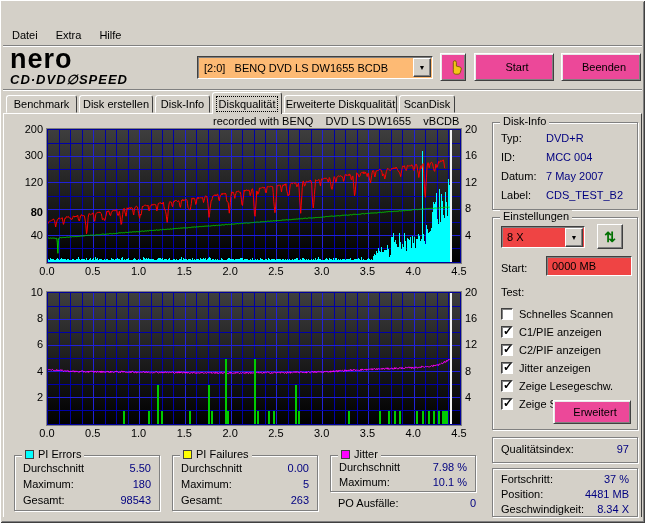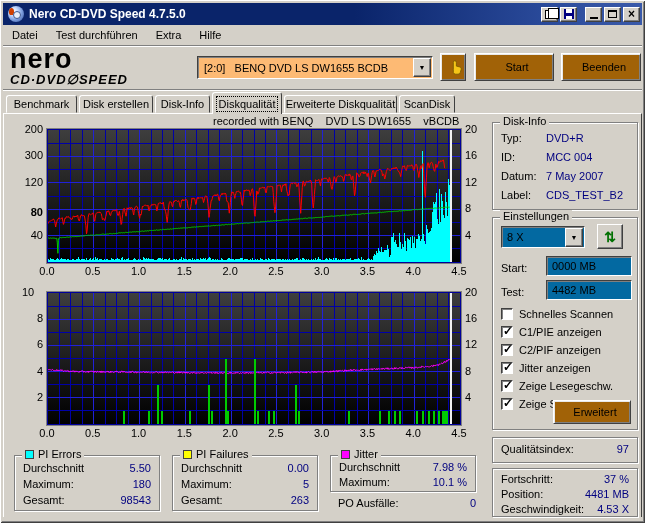--- a/index.html
+++ b/index.html
@@ -35,21 +35,21 @@
   
   .logo{position:absolute;left:10px;top:47px;width:180px;text-align:left;color:#000;}
   .logo-nero{font-weight:bold;font-size:27px;line-height:24px;letter-spacing:1px;}
   .logo-sub{font-weight:bold;font-style:italic;font-size:13px;letter-spacing:1px;margin-top:1px;}
   .combo{position:absolute;left:197px;top:56px;width:236px;height:23px;background:#fdba74;
     border:1px solid;border-color:#404040 #fff #fff #404040;box-shadow:inset 1px 1px 0 #808080;
     display:flex;align-items:center;}
   .combo-text{flex:1;padding-left:6px;white-space:pre;overflow:hidden;}
   .combo-btn{width:18px;height:19px;margin-right:1px;background:#d4d0c8;border:1px solid;border-color:#fff #404040 #404040 #fff;
     box-shadow:inset -1px -1px 0 #808080;display:flex;align-items:center;justify-content:center;font-size:7px;}
-  .btn{position:absolute;background:#a16207;border:1px solid;border-color:#ffffff #404040 #404040 #ffffff;
+  .btn{position:absolute;background:#ec4899;border:1px solid;border-color:#ffffff #404040 #404040 #ffffff;
     box-shadow:inset 1px 1px 0 #e8e8e8, inset -1px -1px 0 #808080;display:flex;align-items:center;justify-content:center;padding-left:6px;}
   .btn-eject{left:440px;top:53px;width:26px;height:28px;}
   .btn-start{left:474px;top:53px;width:80px;height:28px;}
   .btn-quit{left:561px;top:53px;width:80px;height:28px;}
   
   .tabstrip{position:absolute;left:3px;top:92px;right:3px;height:21px;}
   .tab{position:absolute;top:3px;height:18px;background:#d4d0c8;border:1px solid;border-color:#fff #404040 #d4d0c8 #fff;
     border-radius:3px 3px 0 0;display:flex;align-items:center;justify-content:center;padding:0 7px;white-space:nowrap;}
   .tab.active{top:0;height:22px;z-index:5;border-bottom:none;}
   .tab.active .tab-label{outline:1px dotted #000;padding:1px 2px;}
@@ -60,61 +60,38 @@
   .plot{position:absolute;background:linear-gradient(180deg,#3e3e3e 0%,#1a1a1a 55%,#000 100%);
     border:1px solid #00009a;box-shadow:0 0 0 1px #808080;}
   .plot svg{position:absolute;left:0;top:0;}
   .axis-label{position:absolute;font-size:11px;color:#000;white-space:nowrap;}
   
   .group{position:absolute;border:1px solid #808080;box-shadow:inset 1px 1px 0 #ffffff,1px 1px 0 #ffffff;}
   .legend{position:absolute;top:-8px;left:7px;background:#d4d0c8;padding:0 3px;display:flex;align-items:center;gap:4px;}
   .swatch{width:9px;height:9px;border:1px solid #404040;display:inline-block;}
   .srow{position:absolute;left:8px;right:8px;height:14px;display:flex;justify-content:space-between;}
   .navy{color:#000080;}
-  .field{position:absolute;background:#0369a1;border:1px solid;border-color:#404040 #fff #fff #404040;
+  .field{position:absolute;background:#ef4444;border:1px solid;border-color:#404040 #fff #fff #404040;
     box-shadow:inset 1px 1px 0 #808080;display:flex;align-items:center;padding-left:5px;}
   .cbrow{position:absolute;left:8px;display:flex;align-items:center;gap:6px;height:15px;}
   .cb{width:12px;height:12px;background:#fff;border:1px solid;border-color:#404040 #fff #fff #404040;
     box-shadow:inset 1px 1px 0 #808080;position:relative;flex:0 0 auto;}
   .cb.on::after{content:"✓";position:absolute;left:1px;top:-3px;font-size:12px;font-weight:bold;}
   .spin-btn{position:absolute;width:26px;height:25px;background:#d4d0c8;border:1px solid;border-color:#fff #404040 #404040 #fff;
     box-shadow:inset -1px -1px 0 #808080;display:flex;align-items:center;justify-content:center;
     color:#007000;font-weight:bold;font-size:14px;}
 </style>
 </head>
 <body>
 
 <div class="window" id="stage">
 
-  <div class="titlebar">
-    <div class="app-icon"></div>
-    <span class="title">Nero CD-DVD Speed 4.7.5.0</span>
-    <div class="tb-btns">
-      <div class="tbtn">
-          <div class="ic-copy"></div>
-        </div>
-      <div class="tbtn">
-          <div class="ic-floppy"></div>
-        </div>
-      <div class="tb-gap"></div>
-      <div class="tbtn">
-          <div class="ic-min"></div>
-        </div>
-      <div class="tbtn">
-          <div class="ic-max"></div>
-        </div>
-      <div class="tbtn">
-          <div class="ic-close">×</div>
-        </div>
-    </div>
-  </div>
 
   <div class="menubar">
     <span class="menu-item">Datei</span>
-    <span class="menu-item">Test durchführen</span>
     <span class="menu-item">Extra</span>
     <span class="menu-item">Hilfe</span>
   </div>
   <div class="sep" style="top:45px"></div>
 
   <div class="logo">
     <div class="logo-nero">nero</div>
     <div class="logo-sub">CD·DVD∅SPEED</div>
   </div>
   <div class="combo">
@@ -314,21 +291,20 @@
       <span class="combo-btn" style="margin-left:auto">
           <span>▼</span>
         </span>
     </div>
     <div class="spin-btn" style="left:104px;top:6px">
         <span>⇅</span>
       </div>
     <span style="position:absolute;left:8px;top:44px">Start:</span>
     <div class="field" style="left:53px;top:38px;width:86px;height:20px">0000 MB</div>
     <span style="position:absolute;left:8px;top:68px">Test:</span>
-    <div class="field" style="left:53px;top:62px;width:86px;height:20px">4482 MB</div>
     <div class="cbrow" style="top:88px">
         <span class="cb"></span>
         <span>Schnelles Scannen</span>
       </div>
     <div class="cbrow" style="top:106px">
         <span class="cb on"></span>
         <span>C1/PIE anzeigen</span>
       </div>
     <div class="cbrow" style="top:124px">
         <span class="cb on"></span>
@@ -360,21 +336,21 @@
     <div class="srow" style="top:4px">
         <span>Fortschritt:</span>
         <span class="navy">37 %</span>
       </div>
     <div class="srow" style="top:19px">
         <span>Position:</span>
         <span class="navy">4481 MB</span>
       </div>
     <div class="srow" style="top:34px">
         <span>Geschwindigkeit:</span>
-        <span class="navy">4.53 X</span>
+        <span class="navy">8.34 X</span>
       </div>
   </div>
 
   <div class="group" style="left:14px;top:455px;width:146px;height:56px">
     <div class="legend">
         <span class="swatch" id="sw-pie" style="background: rgb(0, 255, 255);"></span>
         <span>PI Errors</span>
       </div>
     <div class="srow" style="top:6px">
         <span>Durchschnitt</span>
@@ -441,21 +417,21 @@
     <div class="axis-label" style="left: 35px; top: 265px; width: 24px; text-align: center;">0.0</div>
     <div class="axis-label" style="left: 80.7778px; top: 265px; width: 24px; text-align: center;">0.5</div>
     <div class="axis-label" style="left: 126.556px; top: 265px; width: 24px; text-align: center;">1.0</div>
     <div class="axis-label" style="left: 172.333px; top: 265px; width: 24px; text-align: center;">1.5</div>
     <div class="axis-label" style="left: 218.111px; top: 265px; width: 24px; text-align: center;">2.0</div>
     <div class="axis-label" style="left: 263.889px; top: 265px; width: 24px; text-align: center;">2.5</div>
     <div class="axis-label" style="left: 309.667px; top: 265px; width: 24px; text-align: center;">3.0</div>
     <div class="axis-label" style="left: 355.444px; top: 265px; width: 24px; text-align: center;">3.5</div>
     <div class="axis-label" style="left: 401.222px; top: 265px; width: 24px; text-align: center;">4.0</div>
     <div class="axis-label" style="left: 447px; top: 265px; width: 24px; text-align: center;">4.5</div>
-    <div class="axis-label" style="left: 13px; top: 286px; width: 30px; text-align: center;">10</div>
+    <div class="axis-label" style="left: 13px; top: 286px; width: 30px; text-align: right;">10</div>
     <div class="axis-label" style="left: 13px; top: 312.2px; width: 30px; text-align: right;">8</div>
     <div class="axis-label" style="left: 13px; top: 338.4px; width: 30px; text-align: right;">6</div>
     <div class="axis-label" style="left: 13px; top: 364.6px; width: 30px; text-align: right;">4</div>
     <div class="axis-label" style="left: 13px; top: 390.8px; width: 30px; text-align: right;">2</div>
     <div class="axis-label" style="left: 465px; top: 286px; width: 24px; text-align: left;">20</div>
     <div class="axis-label" style="left: 465px; top: 312.2px; width: 24px; text-align: left;">16</div>
     <div class="axis-label" style="left: 465px; top: 338.4px; width: 24px; text-align: left;">12</div>
     <div class="axis-label" style="left: 465px; top: 364.6px; width: 24px; text-align: left;">8</div>
     <div class="axis-label" style="left: 465px; top: 390.8px; width: 24px; text-align: left;">4</div>
     <div class="axis-label" style="left: 35px; top: 427px; width: 24px; text-align: center;">0.0</div>

